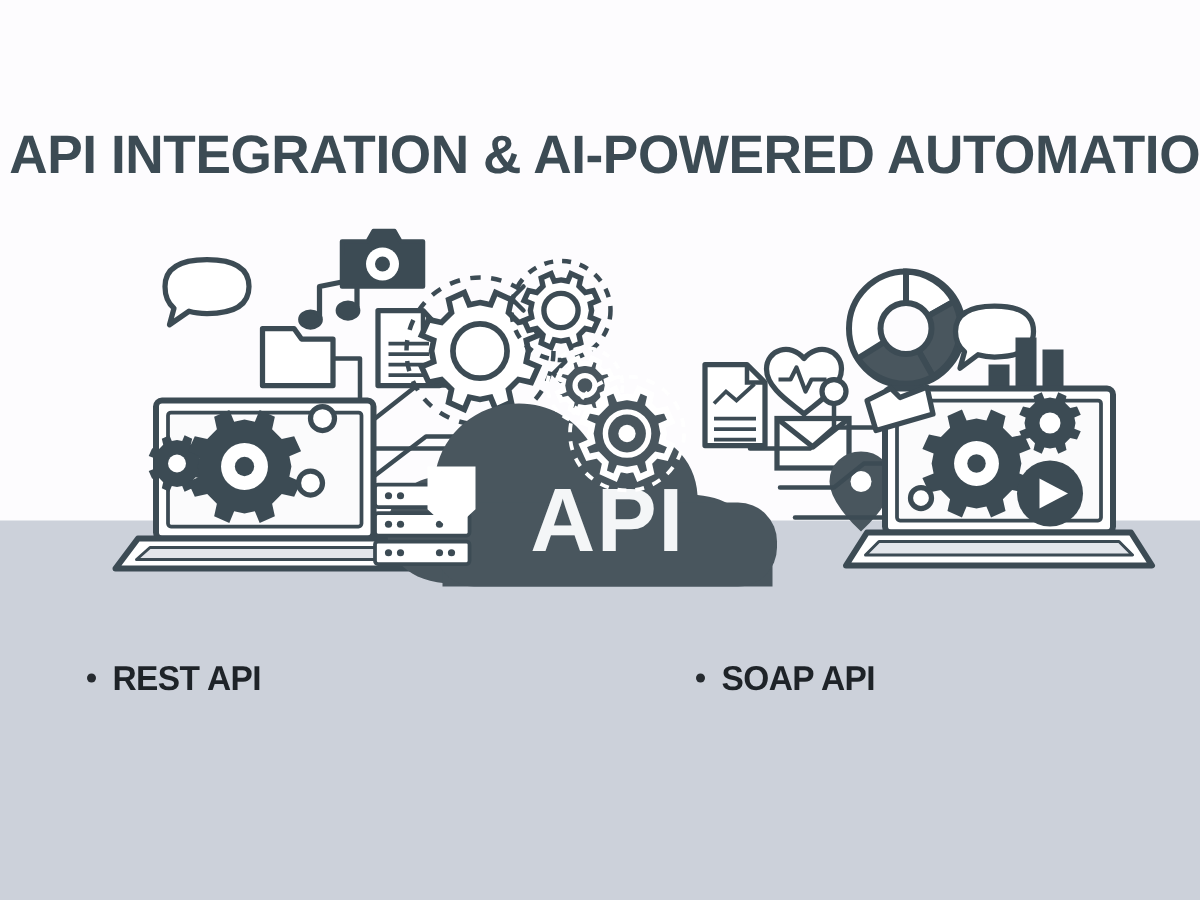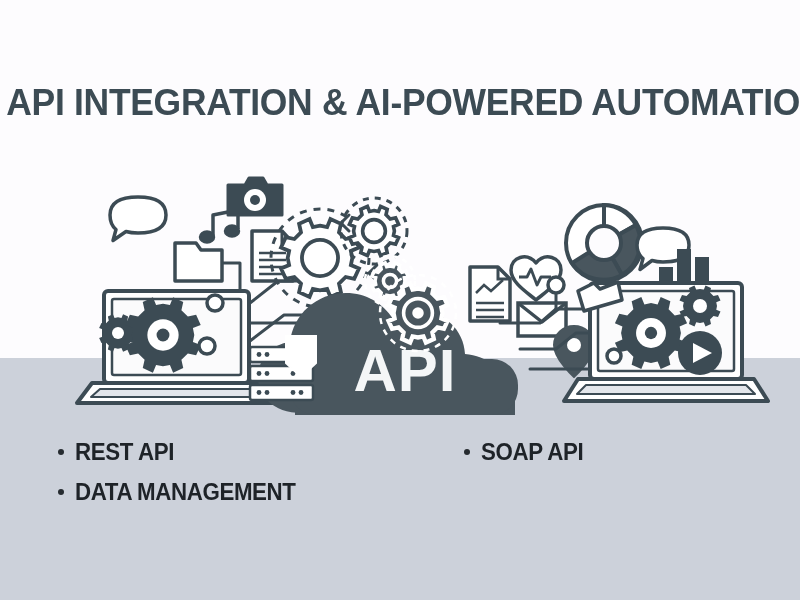--- a/index.html
+++ b/index.html
@@ -57,21 +57,21 @@
     color: #3c4b54;
     white-space: nowrap;
     transform: scaleX(0.985);
     text-shadow: 0 1px 0 rgba(255,255,255,0.55);
   }
 
   
   .art {
     position: absolute;
     left: 0;
-    top: 163px;
+    top: 139px;
     width: 800px;
     height: 265px;
     z-index: 10;
   }
   .art svg { display: block; }
 
   
   .bullets {
     position: absolute;
     left: 0;
@@ -363,24 +363,20 @@
     </svg>
   </div>
 
   <div class="bullets">
 
     <div class="bullet-col col-left">
       <div class="bullet-item">
         <span class="bullet-dot"></span>
         <span class="bullet-text">REST API</span>
       </div>
-      <div class="bullet-item">
-        <span class="bullet-dot"></span>
-        <span class="bullet-text">DATA MANAGEMENT</span>
-      </div>
     </div>
 
     <div class="bullet-col col-right">
       <div class="bullet-item">
         <span class="bullet-dot"></span>
         <span class="bullet-text">SOAP API</span>
       </div>
     </div>
 
   </div>

